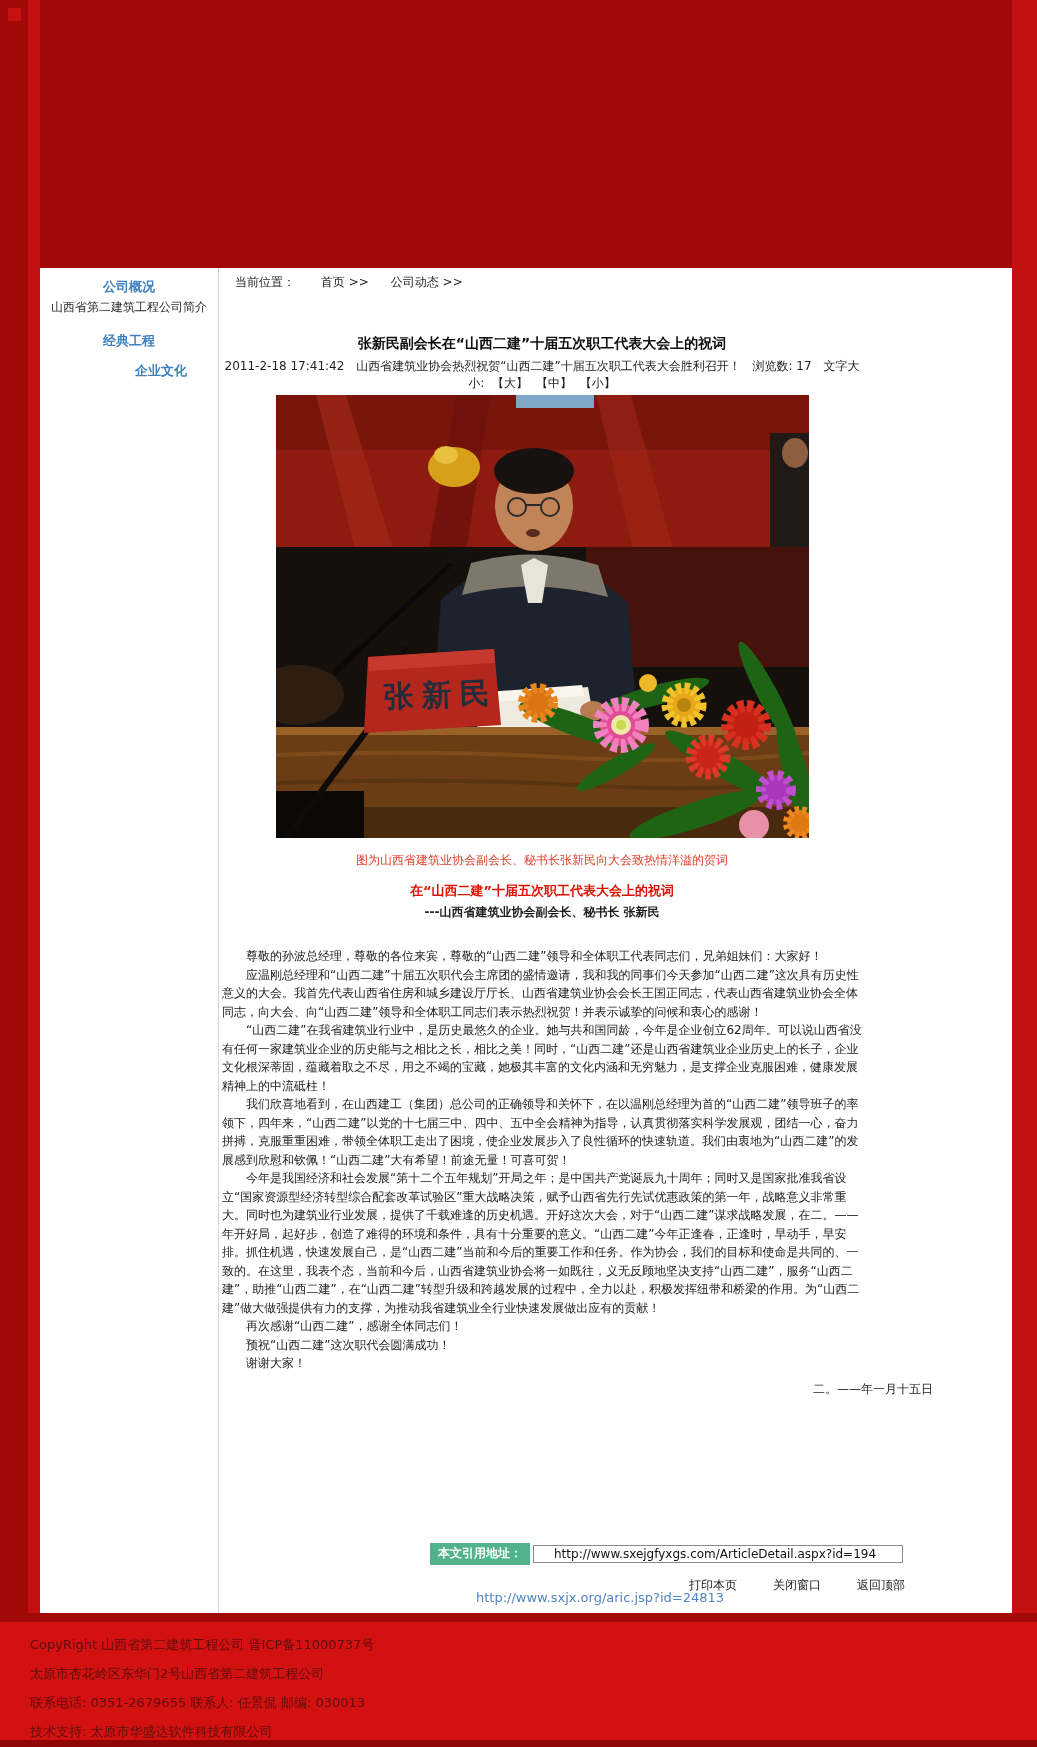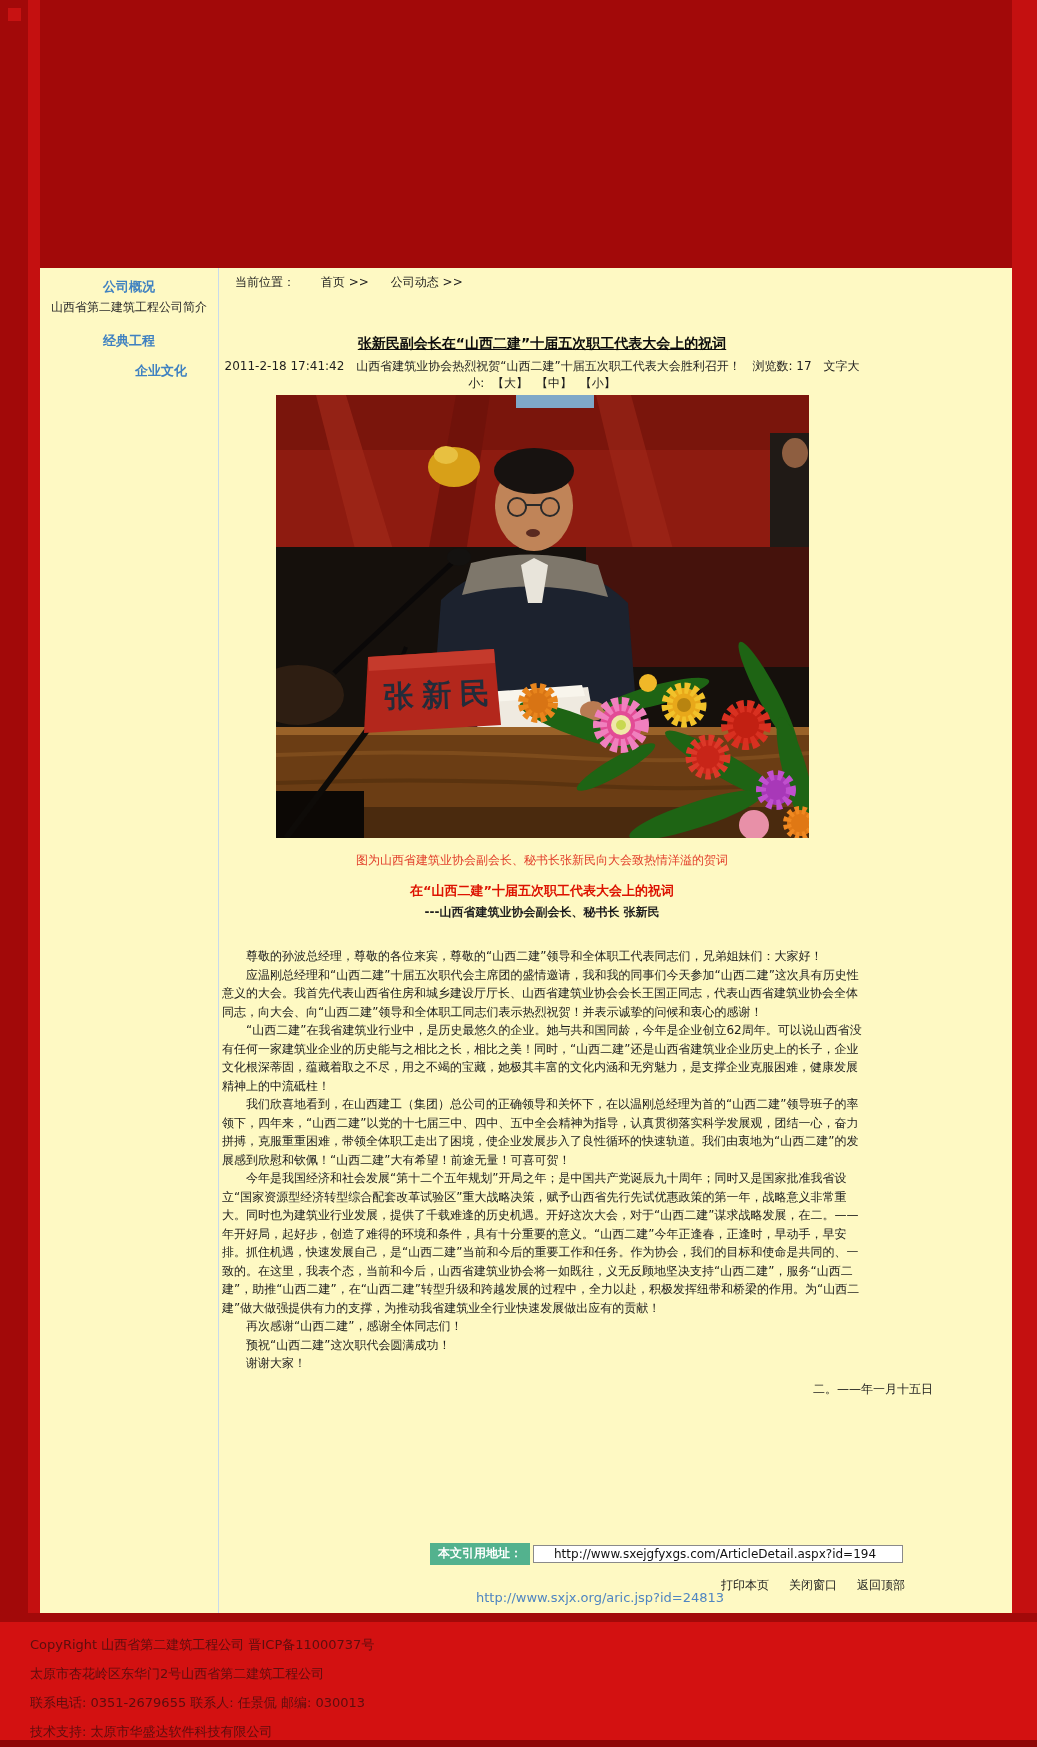--- a/index.html
+++ b/index.html
@@ -2,49 +2,49 @@
 <html><head>
 <meta charset="utf-8">
 <style>
   html,body { margin:0; padding:0; background:#A20909; font-family:"DejaVu Sans","Liberation Sans",sans-serif; }
   .page { position:relative; width:1037px; height:1747px; background:#A20909; overflow:hidden; }
 
   .corner-square { position:absolute; left:8px; top:8px; width:13px; height:13px; background:#C81212; }
   .left-stripe  { position:absolute; left:28px; top:0; width:12px; height:1613px; background:#C41010; }
   .right-band   { position:absolute; left:1012px; top:0; width:25px; height:1613px; background:#C41010; }
 
-  .panel { position:absolute; left:40px; top:268px; width:972px; height:1345px; background:#fef9c3; }
+  .panel { position:absolute; left:40px; top:268px; width:972px; height:1345px; background:#ffffff; }
   .divider { position:absolute; left:178px; top:0; width:1px; height:100%; background:#C8DBEB; }
 
   .side-item { position:absolute; left:0; width:178px; text-align:center; cursor:pointer; }
   .side-head { color:#3F81C1; font-weight:bold; font-size:13px; }
   .side-link { color:#2b2b2b; font-size:12px; }
   .sh1 { top:10px; } .sl1 { top:31px; } .sh2 { top:64px; } .sh3 { top:94px;margin-left:32px; }
 
   .breadcrumb { position:absolute; left:195px; top:6px; font-size:12px; color:#1e1e1e; }
   .breadcrumb .bc-link { cursor:pointer;margin-left:22px; }
 
   .article { position:absolute; left:182px; top:66px; width:640px; }
-  .article-title { text-align:center; font-size:14px; font-weight:bold; color:#0d0d0d; line-height:18px;text-decoration:underline; }
+  .article-title { text-align:center; font-size:14px; font-weight:bold; color:#0d0d0d; line-height:18px; }
   .article-meta { text-align:center; font-size:12px; color:#1e1e1e; margin-top:6px; line-height:17px; }
   .article-meta .seg { margin-left:8px; }
   .article-meta .sz { cursor:pointer; margin-left:4px; }
   .photo-wrap { width:533px; height:443px; margin:3px auto 0; overflow:hidden; }
   .caption   { text-align:center; color:#E2402C; font-size:12px; margin-top:14px; }
   .subtitle  { text-align:center; color:#DD1200; font-size:13px; font-weight:bold; margin-top:13px; }
   .byline    { text-align:center; color:#1e1e1e; font-size:12px; font-weight:bold; margin-top:4px; }
   .body-text { margin-top:26px; font-size:12px; color:#1c1c1c; line-height:18.5px; }
   .body-text p { margin:0; text-indent:2em; }
   .article-date { text-align:right; margin:8px -71px 0 0; font-size:12px; color:#1c1c1c; }
 
   .cite-row { position:absolute; left:390px; top:1275px; display:flex; align-items:center; }
   .cite-label { background:#53B28E; color:#ffffff; font-size:12px; font-weight:bold; padding:2px 8px 3px; }
   .cite-input { margin-left:3px; width:328px; height:14px; border:1px solid #8a8a8a; background:#ffffff; font-size:12px; color:#111; padding:1px 20px; font-family:"DejaVu Sans","Liberation Sans",sans-serif; }
 
-  .links-row { position:absolute; left:560px; top:1309px; width:305px; display:flex; justify-content:flex-end; gap:20px; font-size:12px; color:#1e1e1e; }
+  .links-row { position:absolute; left:560px; top:1309px; width:305px; display:flex; justify-content:flex-end; gap:36px; font-size:12px; color:#1e1e1e; }
   .links-row span { cursor:pointer; }
   .source-url { position:absolute; left:436px; top:1322px; font-size:13px; color:#4F85C2; cursor:pointer; }
 
   .footer { position:absolute; left:0; top:1622px; width:1037px; height:118px; background:#D31111; }
   .footer p { margin:0 0 11px 0; padding:0; font-size:13px; color:#5C0E0E; }
   .footer-inner { padding:14px 0 0 30px; }
   .bottom-strip { position:absolute; left:0; top:1740px; width:1037px; height:7px; background:#8F0707; }
 </style>
 </head>
 <body>

